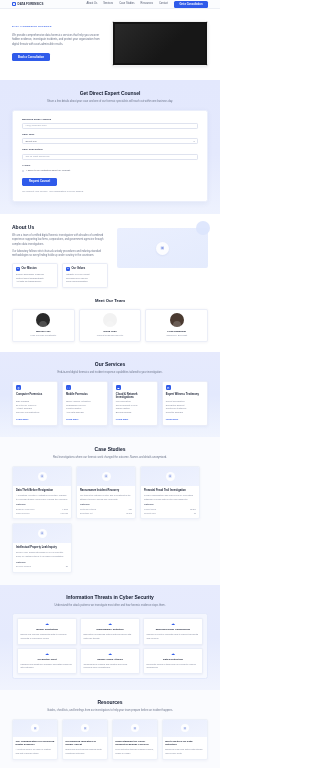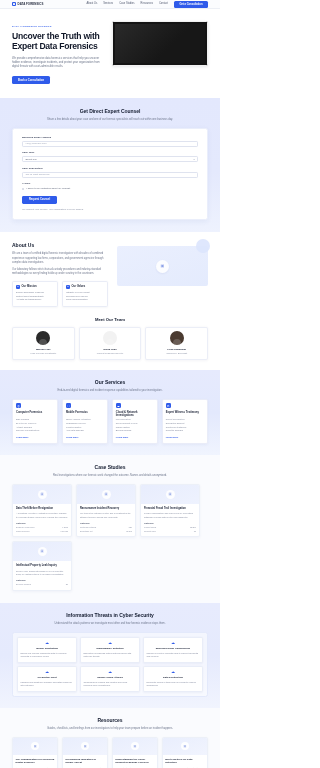--- a/index.html
+++ b/index.html
@@ -250,21 +250,20 @@
       <span class="nav-link">Resources</span>
       <span class="nav-link">Contact</span>
       <button class="nav-cta">Get a Consultation</button>
     </div>
   </div>
 
   <div class="sec-hero">
     <div class="hero">
       <div class="hero-left">
         <div class="eyebrow">Data Forensics Experts</div>
-        <h1 class="hero-h1">Uncover the Truth with Expert Data Forensics</h1>
         <p class="hero-p">We provide comprehensive data forensics services that help you uncover hidden evidence, investigate incidents, and protect your organization from digital threats with court-admissible results.</p>
         <button class="hero-btn">Book a Consultation</button>
       </div>
       <div class="hero-media"></div>
     </div>
   </div>
 
   <div class="sec-form">
     <div class="sec-title">Get Direct Expert Counsel</div>
     <div class="sec-sub">Share a few details about your case and one of our forensic specialists will reach out within one business day.</div>

